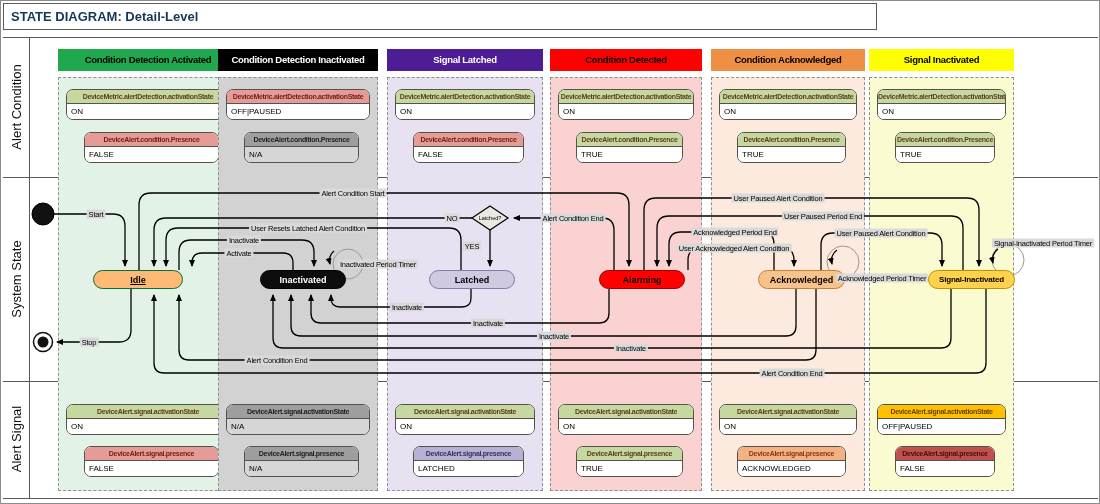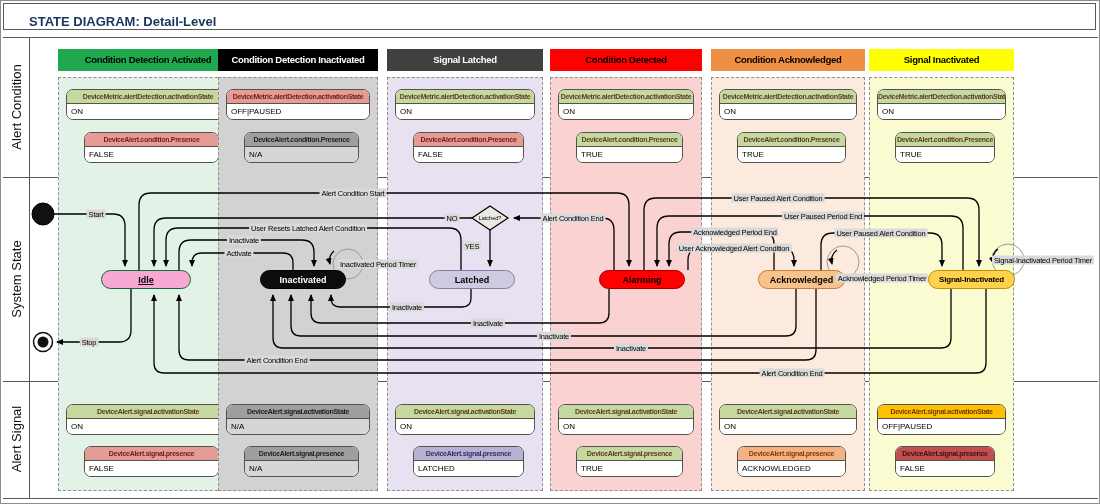--- a/index.html
+++ b/index.html
@@ -1,32 +1,32 @@
 <!DOCTYPE html>
 <html><head>
 <meta charset="utf-8">
 <style>
   html,body{margin:0;padding:0;background:#fff;}
   .frame{position:relative;width:1100px;height:504px;background:#fff;border:1px solid #8c8c8c;
          font-family:"Liberation Sans",sans-serif;box-sizing:border-box;overflow:hidden;}
-  .title-bar{position:absolute;left:2px;top:2px;width:1093px;height:27px;border:1px solid #595959;
-             display:flex;align-items:flex-end;padding-left:25px;box-sizing:border-box;background:#fff;}
+  .title-bar{position:absolute;left:2px;top:2px;width:874px;height:27px;border:1px solid #595959;
+             display:flex;align-items:center;padding-left:7px;box-sizing:border-box;background:#fff;}
   .t-bold{font-size:13px;font-weight:bold;color:#17365d;white-space:pre;}
   .t-rest{font-size:12px;font-weight:bold;color:#17365d;margin-left:6px;white-space:pre;}
   .hline,.vline{position:absolute;background:#595959;}
   .rail-label{position:absolute;left:15px;transform:translate(-50%,-50%) rotate(-90deg);
               font-size:13px;color:#111;white-space:nowrap;}
   .col{position:absolute;top:48px;}
   .col-header{height:22px;line-height:22px;text-align:center;font-weight:bold;font-size:9.5px;
               letter-spacing:-0.3px;white-space:nowrap;overflow:hidden;}
   .col-body{position:absolute;left:0;top:28px;width:100%;height:414px;
             border:1.5px dashed #8f8f8f;box-sizing:border-box;}
   .ch1{background:#1fa84d;color:#000;} .cb1{background:#e2f2e6;}
   .ch2{background:#000000;color:#fff;} .cb2{background:#d2d2d2;}
-  .ch3{background:#404040;color:#fff;} .cb3{background:#e8e1f2;}
+  .ch3{background:#4c1d95;color:#fff;} .cb3{background:#e8e1f2;}
   .ch4{background:#ff0000;color:#000;} .cb4{background:#fad2d2;}
   .ch5{background:#ef8f44;color:#000;} .cb5{background:#fdeade;}
   .ch6{background:#ffff00;color:#000;} .cb6{background:#fbfbd2;}
   .abox{position:absolute;border:1px solid #55524a;border-radius:7px;overflow:hidden;
         background:#fff;box-sizing:border-box;}
   .abox .hd{height:13px;line-height:13px;text-align:center;font-size:7px;letter-spacing:-0.3px;
             border-bottom:1px solid #55524a;white-space:nowrap;overflow:hidden;font-weight:bold;}
   .abox .vl{height:15px;line-height:15px;font-size:8px;padding-left:4px;background:#fff;
             text-align:left;color:#000;white-space:nowrap;}
   .abox.muted .vl{background:#d6d6d6;}
@@ -34,21 +34,21 @@
   .boxB{left:26px;top:83px;width:calc(100% - 45px);}
   .boxSA{left:8px;top:355px;width:calc(100% - 16px);}
   .boxSB{left:26px;top:397px;width:calc(100% - 45px);}
   .hd-green{background:#c5d8a0;color:#5f3b1f;} .hd-salmon{background:#e59c96;color:#6f1d15;}
   .hd-gray{background:#9e9e9e;color:#1d1d1d;} .hd-lav{background:#b7b1d4;color:#38305e;}
   .hd-orange{background:#f4b183;color:#843c0c;} .hd-gold{background:#ffc000;color:#6d3d00;}
   .hd-maroon{background:#c0504d;color:#40100e;}
   svg.wires{position:absolute;left:0;top:0;pointer-events:none;}
   .state{position:absolute;height:19px;border-radius:10px;display:flex;align-items:center;
          justify-content:center;font-size:9px;font-weight:bold;box-sizing:border-box;color:#000;}
-  .st-idle{left:100px;top:269px;width:90px;background:#f9a8d4;border:1.5px solid #0b6e35;text-decoration:underline;}
+  .st-idle{left:92px;top:269px;width:90px;background:#fdba74;border:1.5px solid #0b6e35;text-decoration:underline;}
   .st-inact{left:259px;top:269px;width:86px;background:#0d0d0d;border:1.5px solid #000;color:#fff;}
   .st-latch{left:428px;top:269px;width:86px;background:#cfc9e2;border:1.5px solid #867da6;}
   .st-alarm{left:598px;top:269px;width:86px;background:#fe0000;border:1.5px solid #a00000;}
   .st-ack{left:757px;top:269px;width:87px;background:#f7c28c;border:1.5px solid #c87f39;}
   .st-si{left:927px;top:269px;width:87px;background:#ffd24d;border:1.5px solid #bf9000;
          font-size:8px;letter-spacing:-0.2px;}
   .tlabel{position:absolute;transform:translate(-50%,-50%);background:#d9d9d9;color:#000;
           font-size:7.5px;letter-spacing:-0.2px;white-space:nowrap;padding:0 2px;line-height:9px;}
   .dlabel{position:absolute;transform:translate(-50%,-50%);font-size:5.5px;color:#000;
           white-space:nowrap;}
@@ -259,21 +259,21 @@
   <div class="tlabel" style="left:243px;top:239px;">Inactivate</div>
   <div class="tlabel" style="left:238px;top:252px;">Activate</div>
   <div class="tlabel" style="left:471px;top:245px;">YES</div>
   <div class="tlabel" style="left:377px;top:263px;">Inactivated Period Timer</div>
   <div class="tlabel" style="left:777px;top:197px;">User Paused Alert Condition</div>
   <div class="tlabel" style="left:822px;top:215px;">User Paused Period End</div>
   <div class="tlabel" style="left:734px;top:231px;">Acknowledged Period End</div>
   <div class="tlabel" style="left:733px;top:247px;">User Acknowledged Alert Condition</div>
   <div class="tlabel" style="left:880px;top:232px;">User Paused Alert Condition</div>
   <div class="tlabel" style="left:881px;top:277px;">Acknowledged Period Timer</div>
-  <div class="tlabel" style="left:1042px;top:259px;text-align:right;">Signal-Inactivated Period Timer</div>
+  <div class="tlabel" style="left:1042px;top:242px;text-align:right;">Signal-Inactivated Period Timer</div>
   <div class="tlabel" style="left:406px;top:306px;">Inactivate</div>
   <div class="tlabel" style="left:487px;top:322px;">Inactivate</div>
   <div class="tlabel" style="left:553px;top:335px;">Inactivate</div>
   <div class="tlabel" style="left:630px;top:347px;">Inactivate</div>
   <div class="tlabel" style="left:276px;top:359px;">Alert Condition End</div>
   <div class="tlabel" style="left:791px;top:372px;">Alert Condition End</div>
 
 </div>
 
 </body></html>

